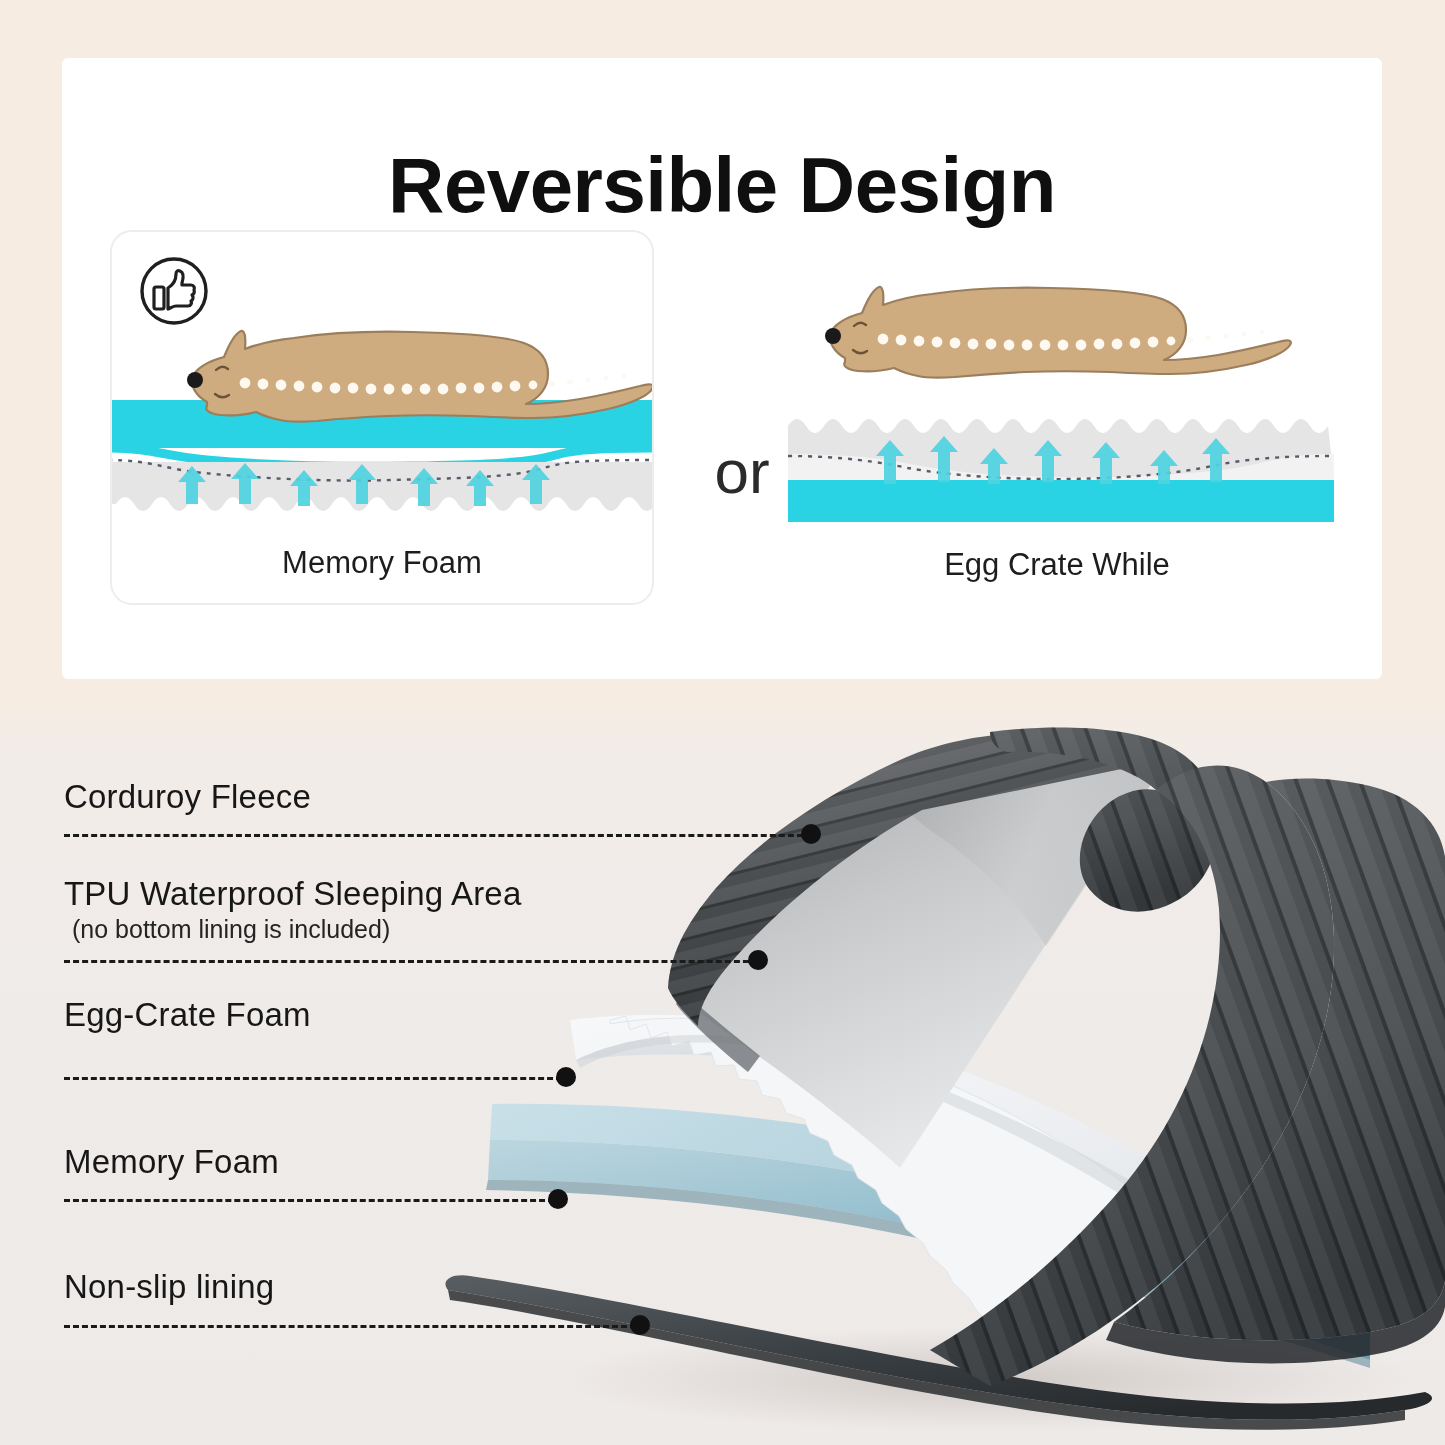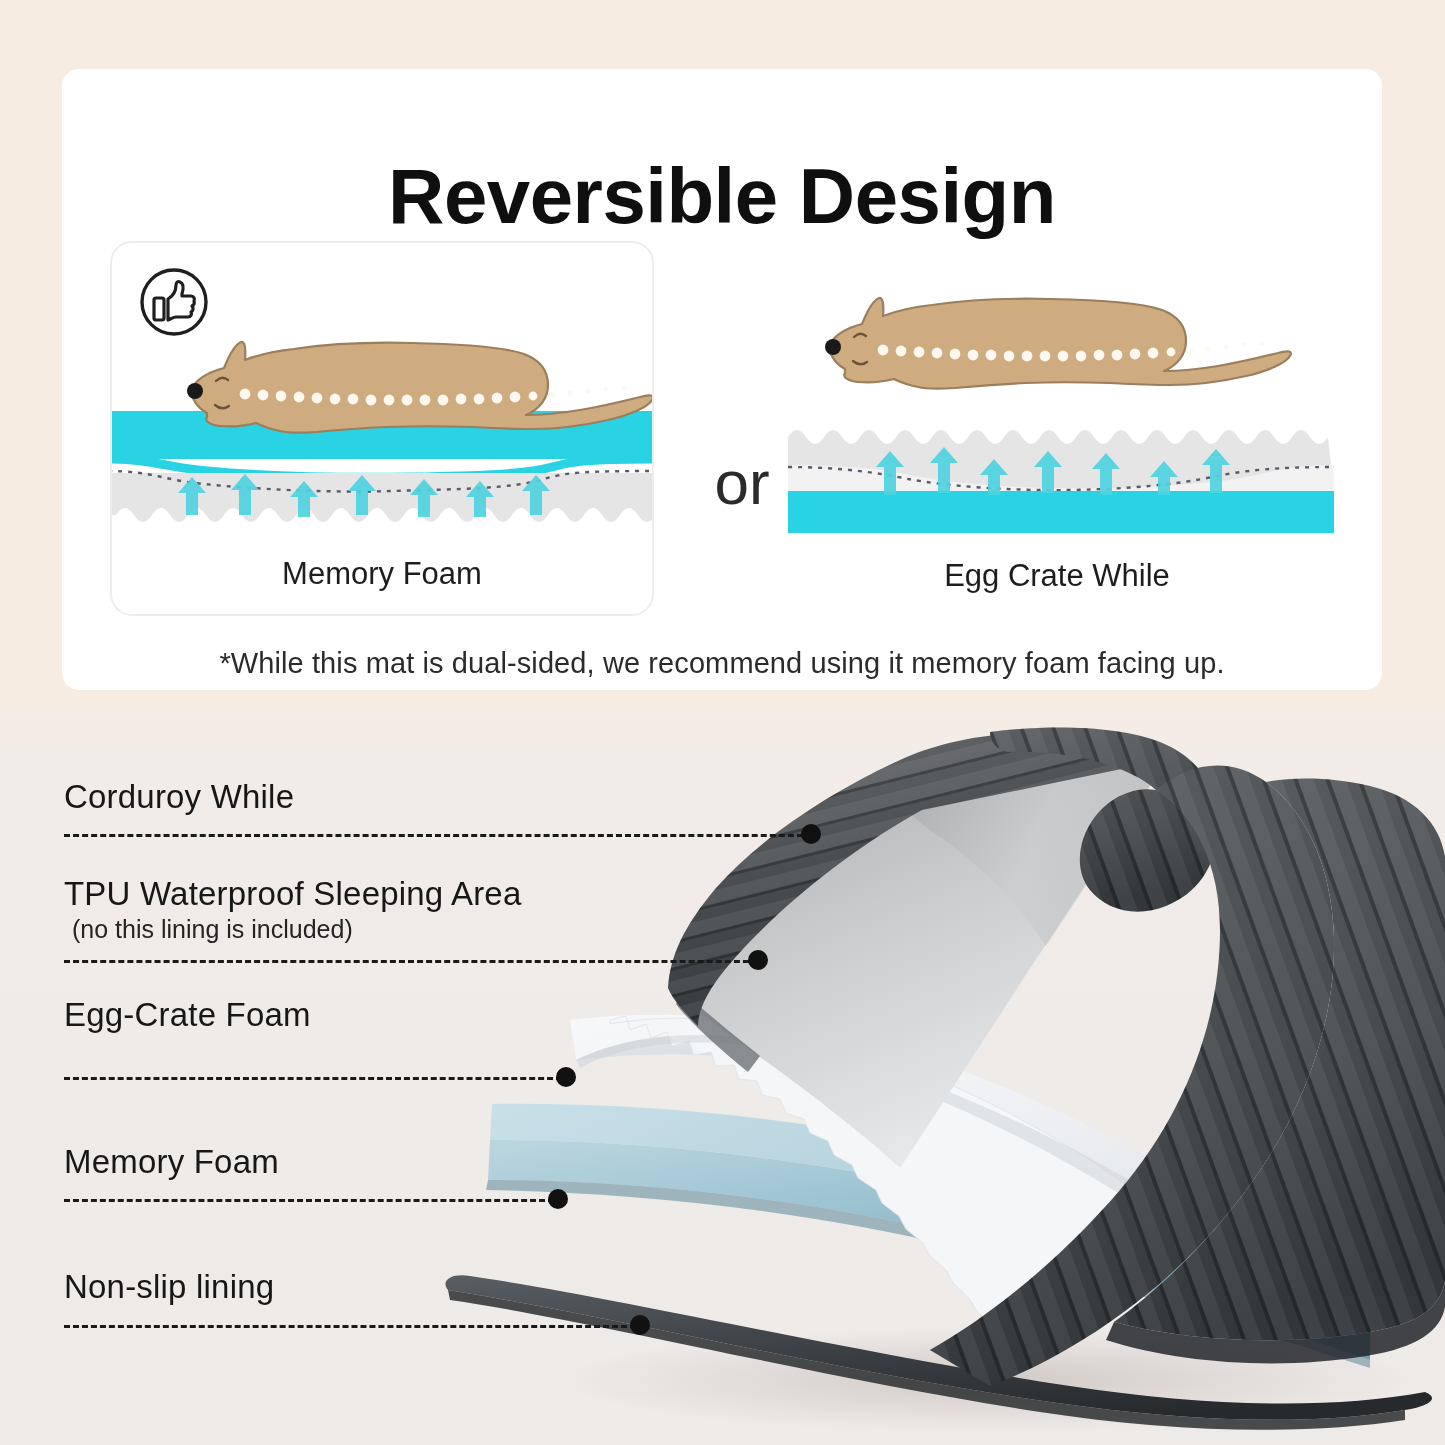--- a/index.html
+++ b/index.html
@@ -22,23 +22,22 @@
   }
 
   
   #top-card {
     position: absolute;
     left: 62px;
     top: 58px;
     width: 1320px;
     height: 621px;
     background: #ffffff;
-    border-radius: 17px;
+    border-radius: 6px;
     box-sizing: border-box;
-    margin-top: 11px;
   }
   #title {
     position: absolute;
     left: 0;
     top: 88px;
     width: 100%;
     text-align: center;
     font-size: 78px;
     font-weight: bold;
     color: #0f0f0f;
@@ -342,21 +341,20 @@
               <circle cx="428" cy="108" r="2.8"></circle>
             <circle cx="446" cy="106" r="2.6"></circle>
               <circle cx="464" cy="104" r="2.4"></circle>
             <circle cx="482" cy="102" r="2.2"></circle>
           </g>
         </g>
       </svg>
       <div class="panel-caption">Egg Crate While</div>
     </div>
 
-    <div id="footnote">*While this mat is dual-sided, we recommend using it memory foam facing up.</div>
   </div>
 
   <svg id="product" viewBox="0 0 1015 725">
     <defs>
       <linearGradient id="gTPU" x1="0" y1="0" x2="0.5" y2="1">
         <stop offset="0%" stop-color="#a9aaac"></stop>
         <stop offset="45%" stop-color="#c9cacc"></stop>
         <stop offset="100%" stop-color="#e8e9ea"></stop>
       </linearGradient>
       <linearGradient id="gTPU2" x1="0" y1="0" x2="1" y2="0.3">
@@ -478,28 +476,28 @@
              C 1016 110 990 78 940 66 C 906 58 868 56 836 62 Z" fill="url(#gFleeceFlat)"></path>
     <path d="M 836 62 C 876 92 902 146 904 218 C 906 310 868 410 796 496 C 760 540 720 576 684 602
              C 760 622 860 626 940 612 C 1000 602 1016 580 1016 548 L 1016 150
              C 1016 110 990 78 940 66 C 906 58 868 56 836 62 Z" fill="url(#ribs2)"></path>
 
     <path d="M 684 602 C 760 622 860 626 940 612 C 1000 602 1016 580 1016 548
              L 1016 576 C 1016 606 996 626 936 636 C 850 650 752 644 676 620 Z" fill="#23262a" opacity="0.85"></path>
   </svg>
 
   <div class="callout" style="top:778px">
-    <div class="callout-label">Corduroy While</div>
+    <div class="callout-label">Corduroy Fleece</div>
   </div>
   <div class="leader" style="left:64px; top:834px; width:748px"></div>
   <div class="leader-dot" style="left:801px; top:824px"></div>
 
   <div class="callout" style="top:875px">
     <div class="callout-label">TPU Waterproof Sleeping Area</div>
-    <div class="callout-sub">(no this lining is included)</div>
+    <div class="callout-sub">(no bottom lining is included)</div>
   </div>
   <div class="leader" style="left:64px; top:960px; width:694px"></div>
   <div class="leader-dot" style="left:748px; top:950px"></div>
 
   <div class="callout" style="top:996px">
     <div class="callout-label">Egg-Crate Foam</div>
   </div>
   <div class="leader" style="left:64px; top:1077px; width:498px"></div>
   <div class="leader-dot" style="left:556px; top:1067px"></div>
 

